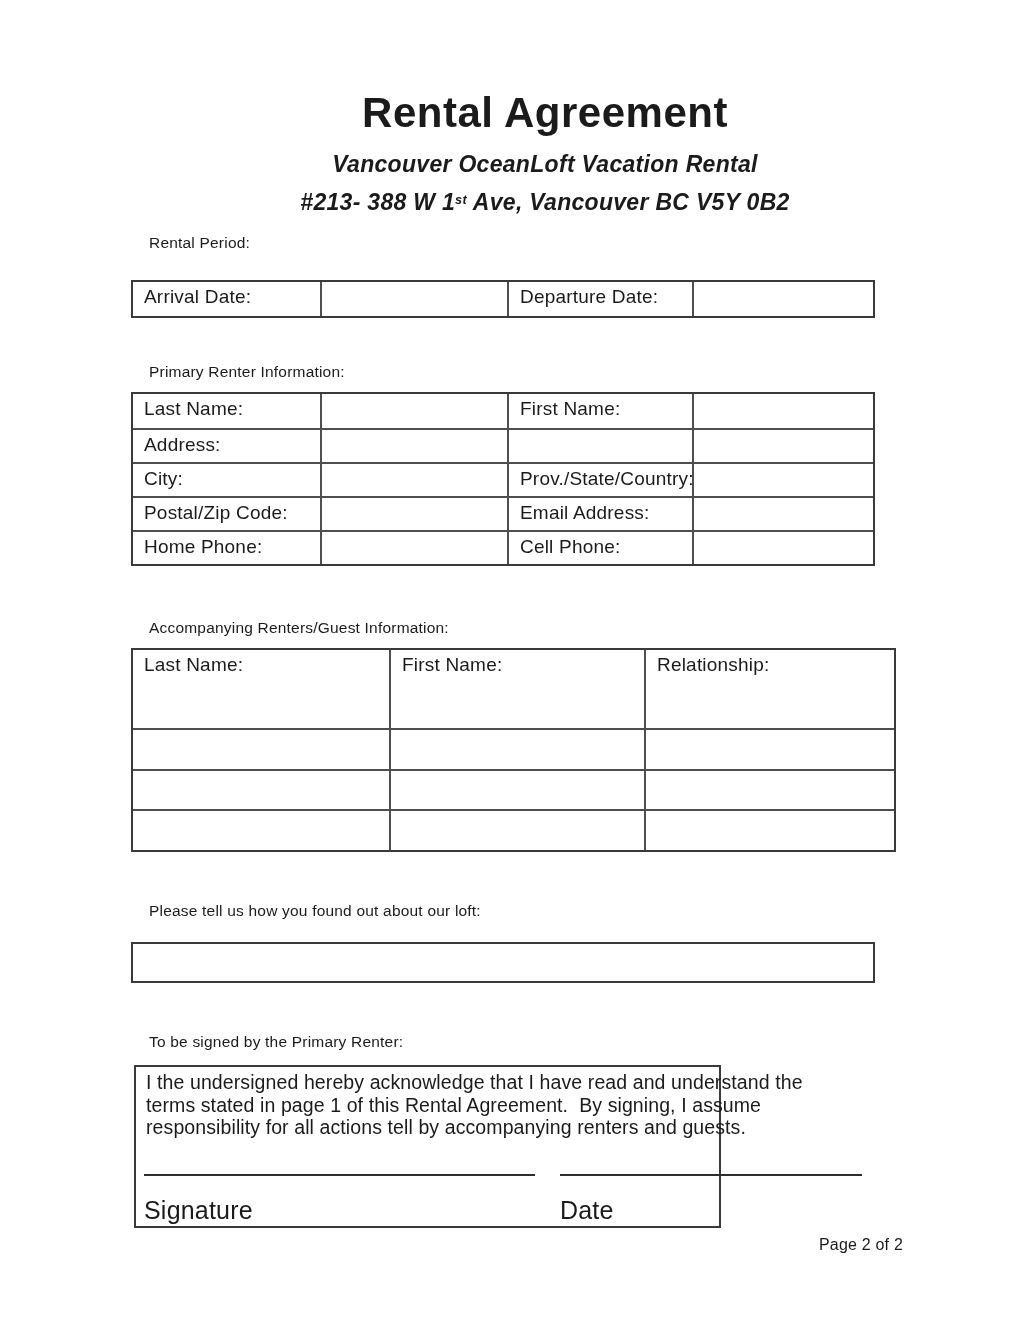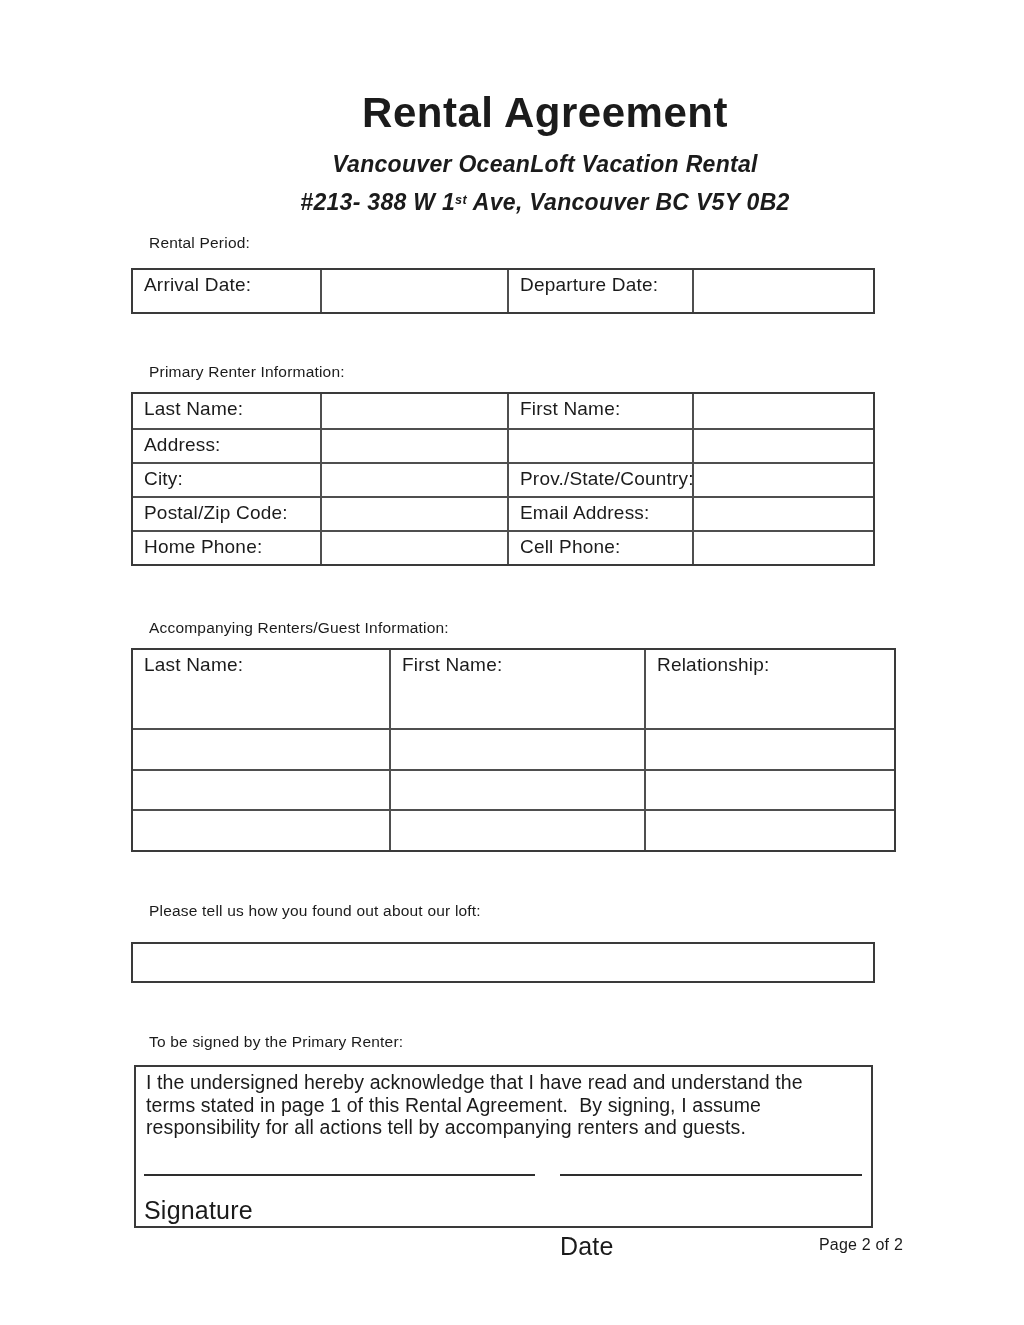--- a/index.html
+++ b/index.html
@@ -23,36 +23,36 @@
 
   
   .tbl{position:absolute;display:grid;border:2px solid var(--line-out);background:#fff;box-sizing:border-box;}
   .cell{border-left:2px solid var(--line-in);border-top:2px solid var(--line-in);box-sizing:border-box;padding:4px 6px 0 11px;overflow:hidden;}
   .t4 .cell:nth-child(4n+1){border-left:none;}
   .t4 .cell:nth-child(-n+4){border-top:none;}
   .t3 .cell:nth-child(3n+1){border-left:none;}
   .t3 .cell:nth-child(-n+3){border-top:none;}
   .cl{font-size:19px;letter-spacing:.2px;}
 
-  .rental-tbl{left:131px;top:268px;width:744px;height:46px;grid-template-columns:187px 187px 185px 1fr;}
+  .rental-tbl{left:131px;top:280px;width:744px;height:38px;grid-template-columns:187px 187px 185px 1fr;}
   .primary-tbl{left:131px;top:392px;width:744px;height:174px;grid-template-columns:187px 187px 185px 1fr;grid-template-rows:repeat(5,1fr);}
   .guests-tbl{left:131px;top:648px;width:765px;height:204px;grid-template-columns:256px 255px 1fr;grid-template-rows:78px 1fr 1fr 1fr;}
 
   
   .referral-box{position:absolute;left:131px;top:942px;width:744px;height:41px;border:2px solid var(--line-out);box-sizing:border-box;background:#fff;}
 
-  .ack-box{position:absolute;left:134px;top:1065px;width:739px;height:163px;border:2px solid var(--line-out);box-sizing:border-box;background:#fff;}
+  .ack-box{position:absolute;left:134px;top:1065px;width:587px;height:163px;border:2px solid var(--line-out);box-sizing:border-box;background:#fff;}
   .ack-text{position:absolute;left:10px;top:4px;font-size:19.5px;line-height:22.5px;letter-spacing:.1px;}
   .ack-text div{white-space:pre;}
   .sig-line{position:absolute;top:107px;border-top:2px solid #2e2e2e;height:0;}
   .sig-line.left{left:8px;width:391px;}
   .sig-line.right{left:424px;width:302px;}
   .sig-caption{position:absolute;top:129px;font-size:25px;text-align:left;letter-spacing:.2px;}
   .sig-caption.left{left:8px;width:391px;}
-  .sig-caption.right{left:424px;width:302px;margin-top:36px;}
+  .sig-caption.right{left:424px;width:302px;}
 
   .page-num{position:absolute;top:1236px;right:121px;font-size:16px;letter-spacing:.2px;}
 </style>
 </head>
 <body>
 
 <div class="page">
 
   <div class="headings">
     <div class="doc-title">Rental Agreement</div>

